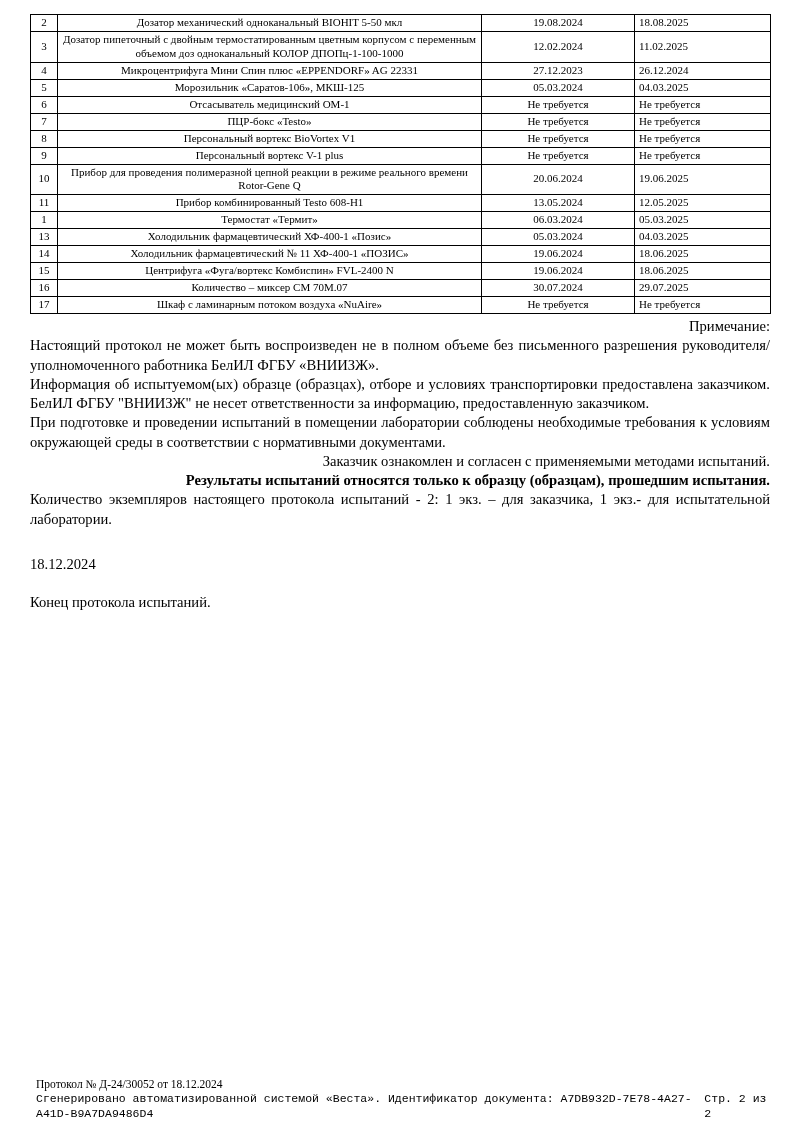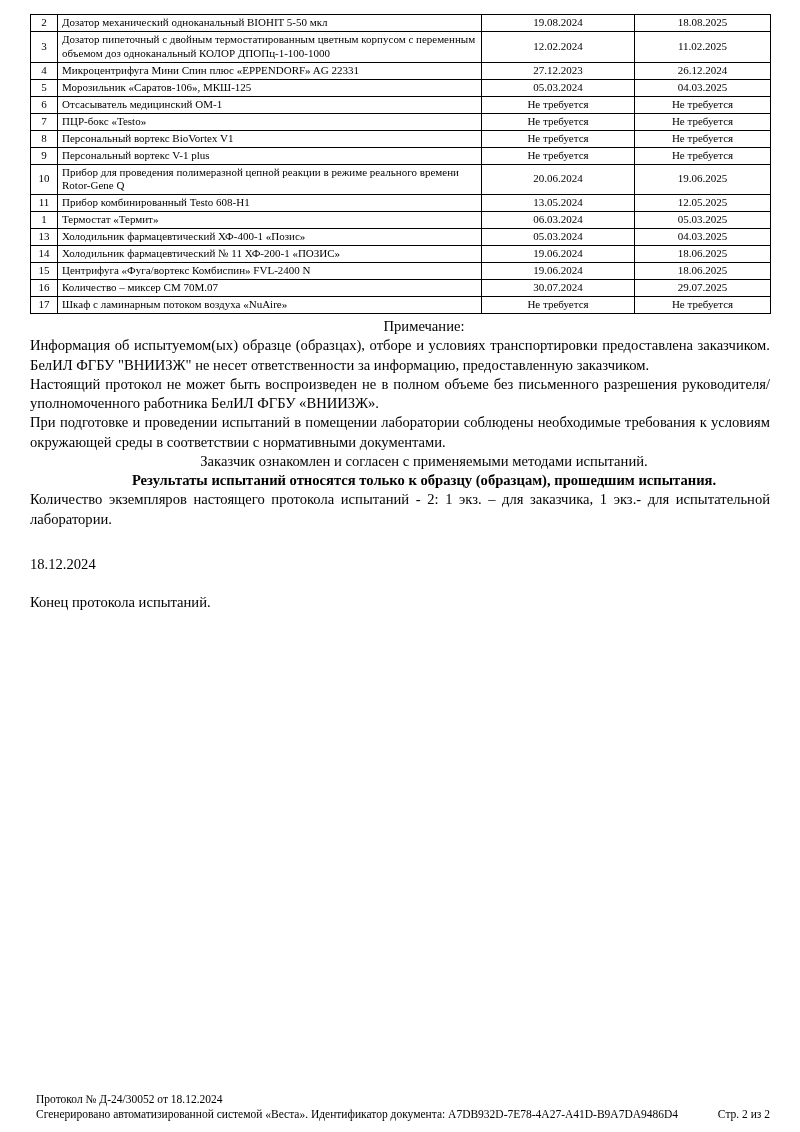--- a/index.html
+++ b/index.html
@@ -25,34 +25,34 @@
     line-height: 1.25;
     table-layout: fixed;
   }
   table.equip td {
     border: 1px solid #000;
     padding: 1px 4px;
     vertical-align: middle;
     overflow: hidden;
   }
   td.col-num   { width: 27px;  text-align: center; }
-  td.col-desc  { width: 424px; text-align: left; }
+  td.col-desc  { width: 424px; text-align: center; }
   td.col-date1 { width: 153px; text-align: center; }
-  td.col-date2 { width: 136px; text-align: center; }
+  td.col-date2 { width: 136px; }
   table.equip tr { height: 17px; }
 
   
   .notes {
     margin-top: 3px;
     font-size: 14.6px;
     line-height: 1.32;
     width: 740px;
   }
   .notes p { text-align: justify; }
-  .notes p.no-justify { text-align: center; margin-left: 48px; }
+  .notes p.no-justify { text-align: right; margin-left: 48px; }
   .notes p.bold { font-weight: bold; }
 
   
   .signoff-row {
     margin-top: 26px;
     width: 740px;
     display: flex;
     justify-content: space-between;
     font-size: 14.6px;
     line-height: 1.32;
@@ -68,20 +68,21 @@
     position: absolute;
     left: 36px;
     right: 30px;
     bottom: 10px;
     font-size: 11.5px;
     line-height: 1.3;
   }
   .footer .footer-line2 {
     display: flex;
     justify-content: space-between;
+    font-family: Liberation Mono, monospace;
   }
 </style>
 </head>
 <body>
 
 <div class="page">
 
   <table class="equip">
     <tbody>
         <tr>
@@ -151,21 +152,21 @@
           <td class="col-date2">05.03.2025</td>
         </tr>
         <tr>
           <td class="col-num">13</td>
           <td class="col-desc">Холодильник фармацевтический ХФ-400-1 «Позис»</td>
           <td class="col-date1">05.03.2024</td>
           <td class="col-date2">04.03.2025</td>
         </tr>
         <tr>
           <td class="col-num">14</td>
-          <td class="col-desc">Холодильник фармацевтический № 11 ХФ-200-1 «ПОЗИС»</td>
+          <td class="col-desc">Холодильник фармацевтический № 11 ХФ-400-1 «ПОЗИС»</td>
           <td class="col-date1">19.06.2024</td>
           <td class="col-date2">18.06.2025</td>
         </tr>
         <tr>
           <td class="col-num">15</td>
           <td class="col-desc">Центрифуга «Фуга/вортекс Комбиспин» FVL-2400 N</td>
           <td class="col-date1">19.06.2024</td>
           <td class="col-date2">18.06.2025</td>
         </tr>
         <tr>
@@ -178,22 +179,22 @@
           <td class="col-num">17</td>
           <td class="col-desc">Шкаф с ламинарным потоком воздуха «NuAire»</td>
           <td class="col-date1">Не требуется</td>
           <td class="col-date2">Не требуется</td>
         </tr>
       </tbody>
   </table>
 
   <div class="notes">
     <p class="no-justify">Примечание:</p>
+    <p>Настоящий протокол не может быть воспроизведен не в полном объеме без письменного разрешения руководителя/уполномоченного работника БелИЛ ФГБУ «ВНИИЗЖ».</p>
     <p>Информация об испытуемом(ых) образце (образцах), отборе и условиях транспортировки предоставлена заказчиком. БелИЛ ФГБУ "ВНИИЗЖ" не несет ответственности за информацию, предоставленную заказчиком.</p>
-    <p>Настоящий протокол не может быть воспроизведен не в полном объеме без письменного разрешения руководителя/уполномоченного работника БелИЛ ФГБУ «ВНИИЗЖ».</p>
     <p>При подготовке и проведении испытаний в помещении лаборатории соблюдены необходимые требования к условиям окружающей среды в соответствии с нормативными документами.</p>
     <p class="no-justify">Заказчик ознакомлен и согласен с применяемыми методами испытаний.</p>
     <p class="bold no-justify">Результаты испытаний относятся только к образцу (образцам), прошедшим испытания.</p>
     <p>Количество экземпляров настоящего протокола испытаний - 2: 1 экз. – для заказчика, 1 экз.- для испытательной лаборатории.</p>
   </div>
 
   <div class="signoff-row">
     <span>18.12.2024</span>
   </div>
   <div class="end-line">Конец протокола испытаний.</div>

